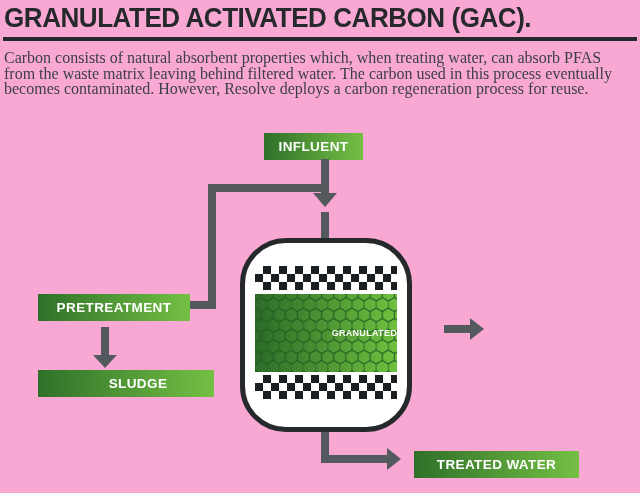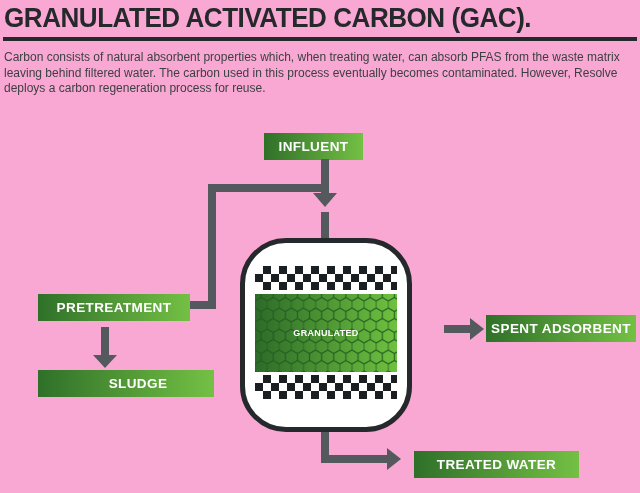--- a/index.html
+++ b/index.html
@@ -11,21 +11,21 @@
   .title{
     position:absolute;left:4px;top:2px;margin:0;
     font-size:28px;font-weight:800;color:#26292b;letter-spacing:-0.5px;
     transform:scaleX(.93);transform-origin:left top;white-space:nowrap;
   }
   .title-underline{
     position:absolute;left:3px;top:37px;width:634px;height:4px;background:#26292b;
   }
   .description{
     position:absolute;left:4px;top:50px;width:620px;margin:0;
-    font-size:12px;line-height:15.5px;color:#3c4043;
+    font-size:16px;line-height:15.5px;color:#3c4043;font-family:Liberation Serif, serif;
   }
   
   .label{
     position:absolute;height:27px;display:flex;align-items:center;justify-content:center;
     background:linear-gradient(90deg,#2f7029,#74c044);
     color:#ffffff;font-weight:bold;font-size:13.5px;letter-spacing:.4px;white-space:nowrap;
   }
   .lbl-influent{left:264px;top:133px;width:99px;}
   .lbl-pretreatment{left:38px;top:294px;width:152px;}
   .lbl-sludge{left:38px;top:370px;width:152px;padding-left:24px;}
@@ -74,21 +74,21 @@
   }
   .checker.top{top:23px;}
   .checker.bottom{top:132px;}
   .hexband{
     position:absolute;left:10px;top:51px;width:142px;height:78px;
     background:linear-gradient(90deg,#2c6b28,#6fc13f);overflow:hidden;
   }
   .hexband svg{position:absolute;left:0;top:0;}
   .tank-text{
     position:absolute;left:0;top:0;width:100%;height:100%;
-    display:flex;flex-direction:column;align-items:center;justify-content:center;
+    display:flex;flex-direction:column;align-items:flex-end;justify-content:center;
     color:#ffffff;font-weight:bold;font-size:9px;letter-spacing:.3px;line-height:12px;
     text-align:center;
   }
 </style>
 </head>
 <body>
 
 <div class="stage">
 
   <h1 class="title">GRANULATED ACTIVATED CARBON (GAC).</h1>
@@ -128,20 +128,19 @@
       </svg>
       <div class="tank-text">
         <span>GRANULATED</span>
       </div>
     </div>
     <div class="checker bottom"></div>
   </div>
 
   <div class="pipe spent-stem"></div>
   <div class="spent-head"></div>
-  <div class="label lbl-spent">SPENT ADSORBENT</div>
 
   <div class="pipe outlet-stub"></div>
   <div class="pipe treated-run"></div>
   <div class="treated-head"></div>
   <div class="label lbl-treated">TREATED WATER</div>
 
 </div>
 
 </body></html>

